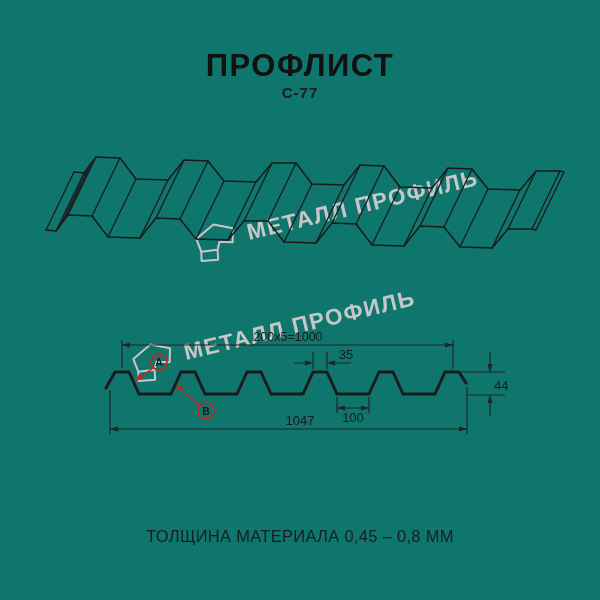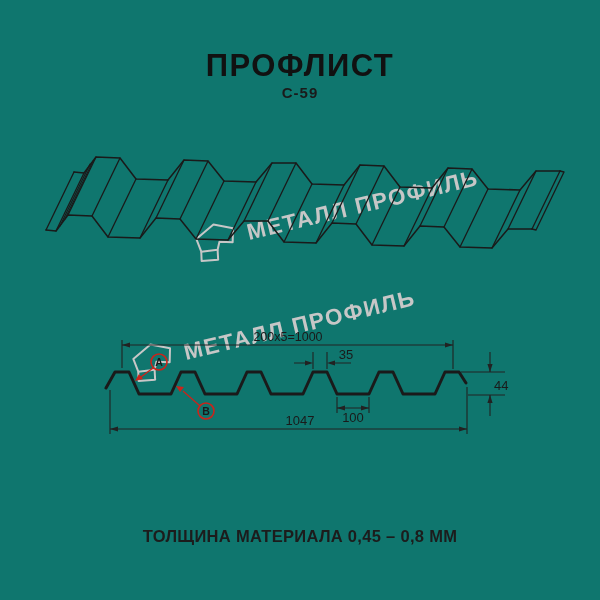--- a/index.html
+++ b/index.html
@@ -20,31 +20,31 @@
     color:#c7c7c7;font-weight:700;font-size:22.5px;letter-spacing:1.5px;
     white-space:nowrap;transform:rotate(-13.5deg);transform-origin:left center;
     z-index:1;user-select:none;
   }
   .wm1{left:194px;top:226px;}
   .wm2{left:131px;top:346px;}
   .wm-logo{flex:0 0 auto;}
   .drawing{position:absolute;left:0;top:0;z-index:2;}
   .footer{
     position:absolute;top:527px;left:0;width:100%;text-align:center;
-    font-size:16.5px;font-weight:700;letter-spacing:0.3px;color:#1c1c1c;
+    font-size:16.5px;font-weight:400;letter-spacing:0.3px;color:#1c1c1c;
   }
   .dim-text{font-family:"Liberation Sans",sans-serif;fill:#1a1a1a;}
 </style>
 </head>
 <body>
 
 <div class="stage">
 
   <div class="title">ПРОФЛИСТ</div>
-  <div class="subtitle">С-59</div>
+  <div class="subtitle">С-77</div>
 
   <div class="watermark wm1">
     <svg class="wm-logo" width="46" height="40" viewBox="0 0 50 44" fill="none" stroke="#c7c7c7" stroke-width="2.2" stroke-linejoin="round">
       <path d="M4,15 L26,4 L46,13 L42,28 L28,24 L24,32 L6,30 Z"></path>
       <path d="M6,30 L4,40 L22,43 L24,32"></path>
     </svg>
     <span class="wm-text">МЕТАЛЛ ПРОФИЛЬ</span>
   </div>
 
   <div class="watermark wm2">

